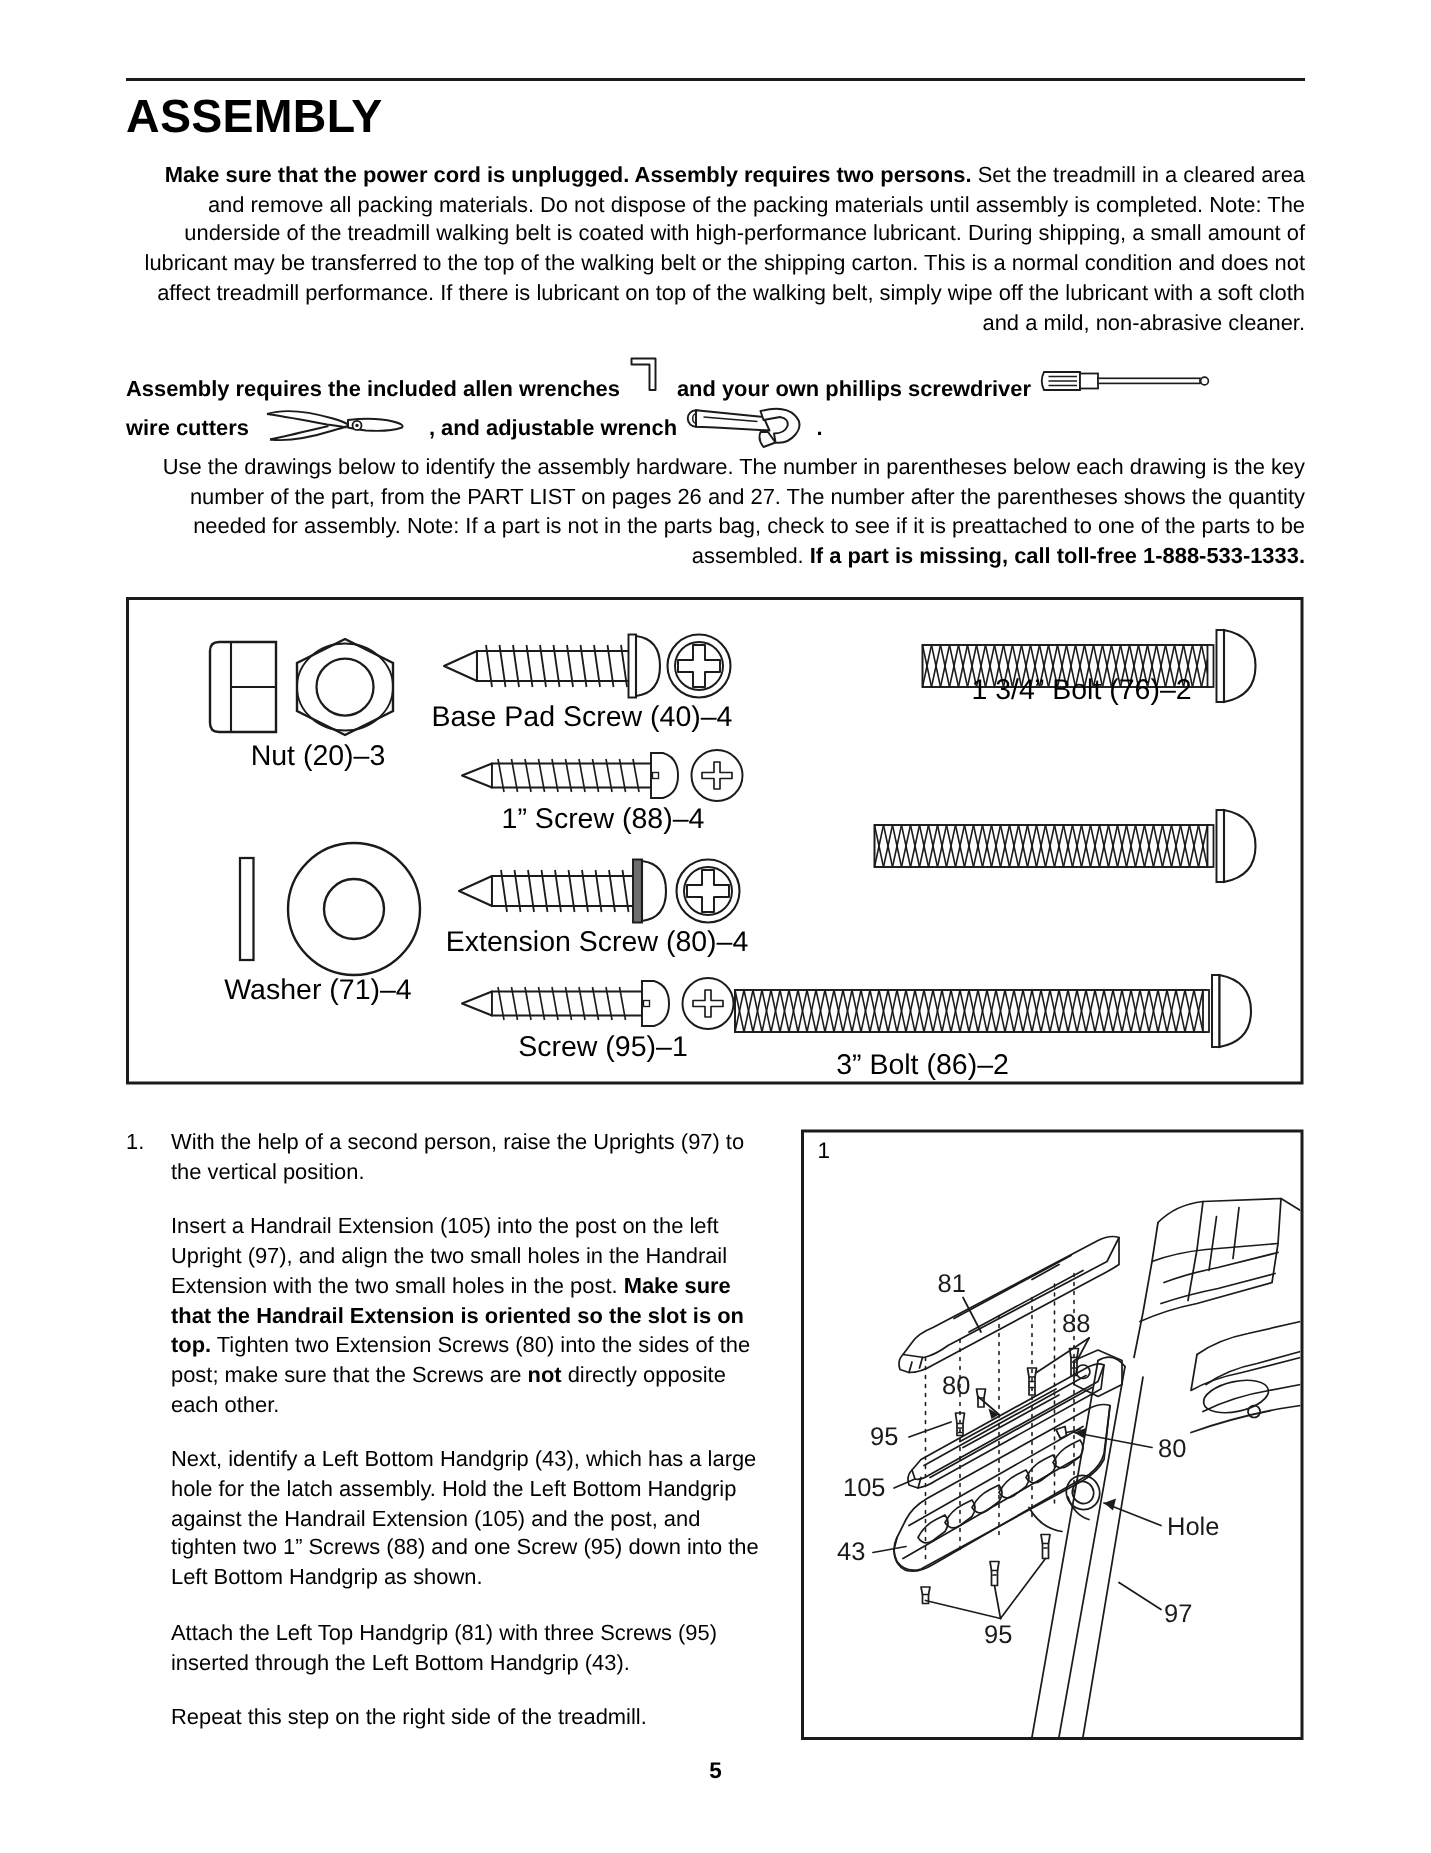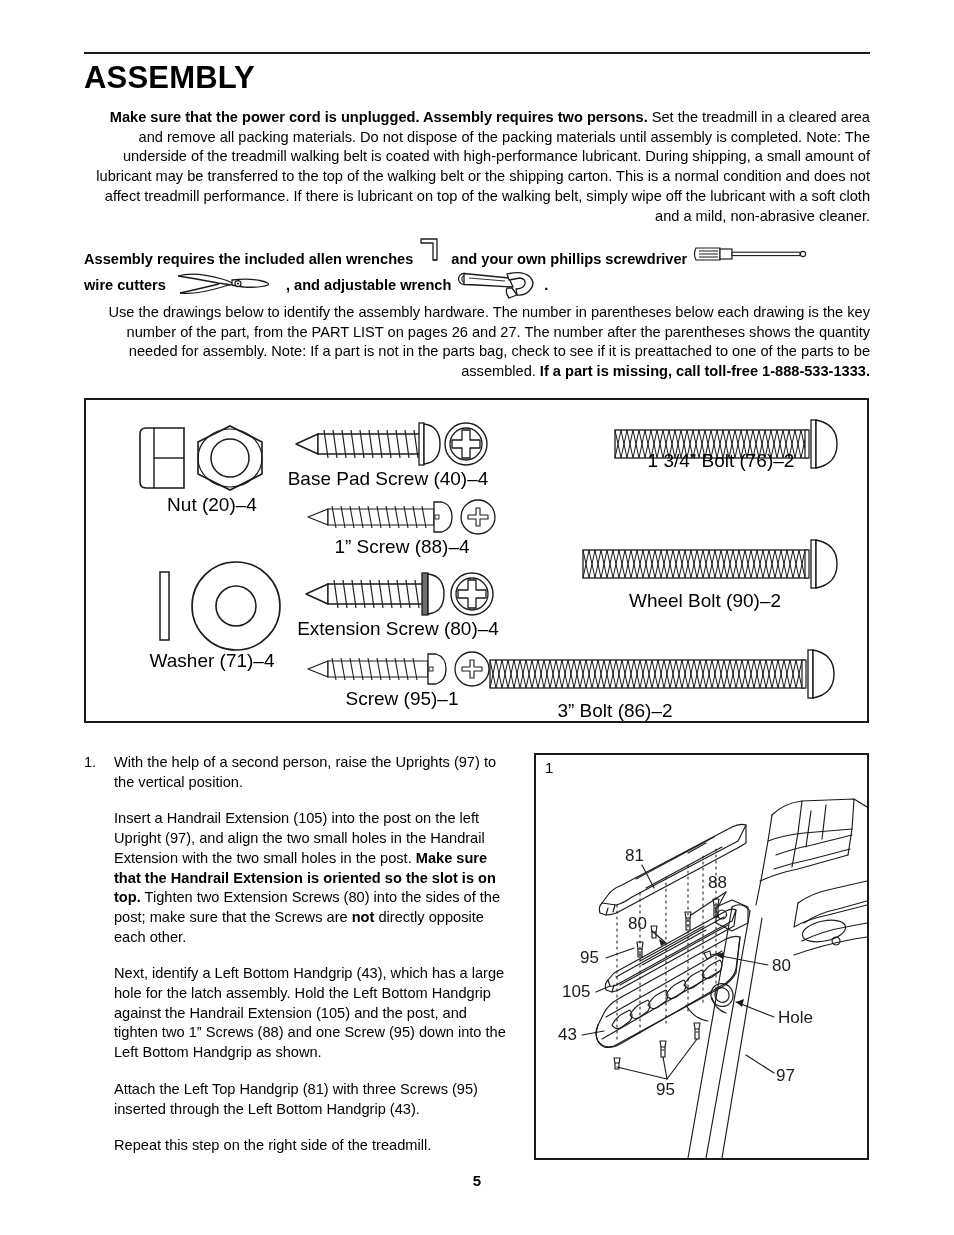--- a/index.html
+++ b/index.html
@@ -219,21 +219,21 @@
 
     <div class="hw-item" style="left:18px; top:22px; width:216px;">
       <svg class="hw-art" width="160" height="74" viewBox="0 0 160 74">
         <path d="M14 6 L52 6 L52 66 L14 66 Q8 66 8 60 L8 12 Q8 6 14 6 Z" fill="#fff" stroke="#1b1b1b" stroke-width="1.6"></path>
         <line x1="22" y1="6" x2="22" y2="66" stroke="#1b1b1b" stroke-width="1.4"></line>
         <line x1="22" y1="36" x2="52" y2="36" stroke="#1b1b1b" stroke-width="1.4"></line>
         <polygon points="98,4 130,20 130,52 98,68 66,52 66,20" fill="#fff" stroke="#1b1b1b" stroke-width="1.6"></polygon>
         <ellipse cx="98" cy="36" rx="32" ry="29" fill="none" stroke="#1b1b1b" stroke-width="1.2"></ellipse>
         <circle cx="98" cy="36" r="19" fill="#fff" stroke="#1b1b1b" stroke-width="1.5"></circle>
       </svg>
-      <div class="hw-caption">Nut (20)–4</div>
+      <div class="hw-caption">Nut (20)–3</div>
     </div>
 
     <div class="hw-item" style="left:18px; top:160px; width:216px;">
       <svg class="hw-art" width="160" height="92" viewBox="0 0 160 92">
         <rect x="28" y="12" width="9" height="68" fill="#fff" stroke="#1b1b1b" stroke-width="1.5"></rect>
         <circle cx="104" cy="46" r="44" fill="#fff" stroke="#1b1b1b" stroke-width="1.6"></circle>
         <circle cx="104" cy="46" r="20" fill="#fff" stroke="#1b1b1b" stroke-width="1.6"></circle>
       </svg>
       <div class="hw-caption">Washer (71)–4</div>
     </div>
@@ -378,21 +378,20 @@
                    M96 12 L90 40 M102 12 L96 40 M108 12 L102 40 M114 12 L108 40 M120 12 L114 40
                    M126 12 L120 40 M132 12 L126 40 M138 12 L132 40 M144 12 L138 40 M150 12 L144 40
                    M156 12 L150 40 M162 12 L156 40 M168 12 L162 40 M174 12 L168 40 M180 12 L174 40
                    M186 12 L180 40 M192 12 L186 40 M198 12 L192 40 M204 12 L198 40 M210 12 L204 40
                    M216 12 L210 40 M222 12 L216 40 M228 12 L222 40 M234 12 L228 40 M240 12 L234 40"></path>
         </g>
         <rect x="240" y="12" width="4" height="28" fill="#fff" stroke="#1b1b1b" stroke-width="1.2"></rect>
         <rect x="246" y="2" width="5" height="48" fill="#fff" stroke="#1b1b1b" stroke-width="1.3"></rect>
         <path d="M251 2 Q272 6 272 26 Q272 46 251 50 Z" fill="#fff" stroke="#1b1b1b" stroke-width="1.4"></path>
       </svg>
-      <div class="hw-caption" style="margin-top:2px;">Wheel Bolt (90)–2</div>
     </div>
 
     <div class="hw-item" style="left:378px; top:248px; width:392px;">
       <svg class="hw-art" width="360" height="52" viewBox="0 0 360 52">
         <rect x="10" y="12" width="314" height="28" fill="#fff" stroke="#1b1b1b" stroke-width="1.3"></rect>
         <g stroke="#1b1b1b" stroke-width="1.05" fill="none">
           <path d="M10 12 L16 40 M16 12 L22 40 M22 12 L28 40 M28 12 L34 40 M34 12 L40 40 M40 12 L46 40
                    M46 12 L52 40 M52 12 L58 40 M58 12 L64 40 M64 12 L70 40 M70 12 L76 40 M76 12 L82 40
                    M82 12 L88 40 M88 12 L94 40 M94 12 L100 40 M100 12 L106 40 M106 12 L112 40
                    M112 12 L118 40 M118 12 L124 40 M124 12 L130 40 M130 12 L136 40 M136 12 L142 40

